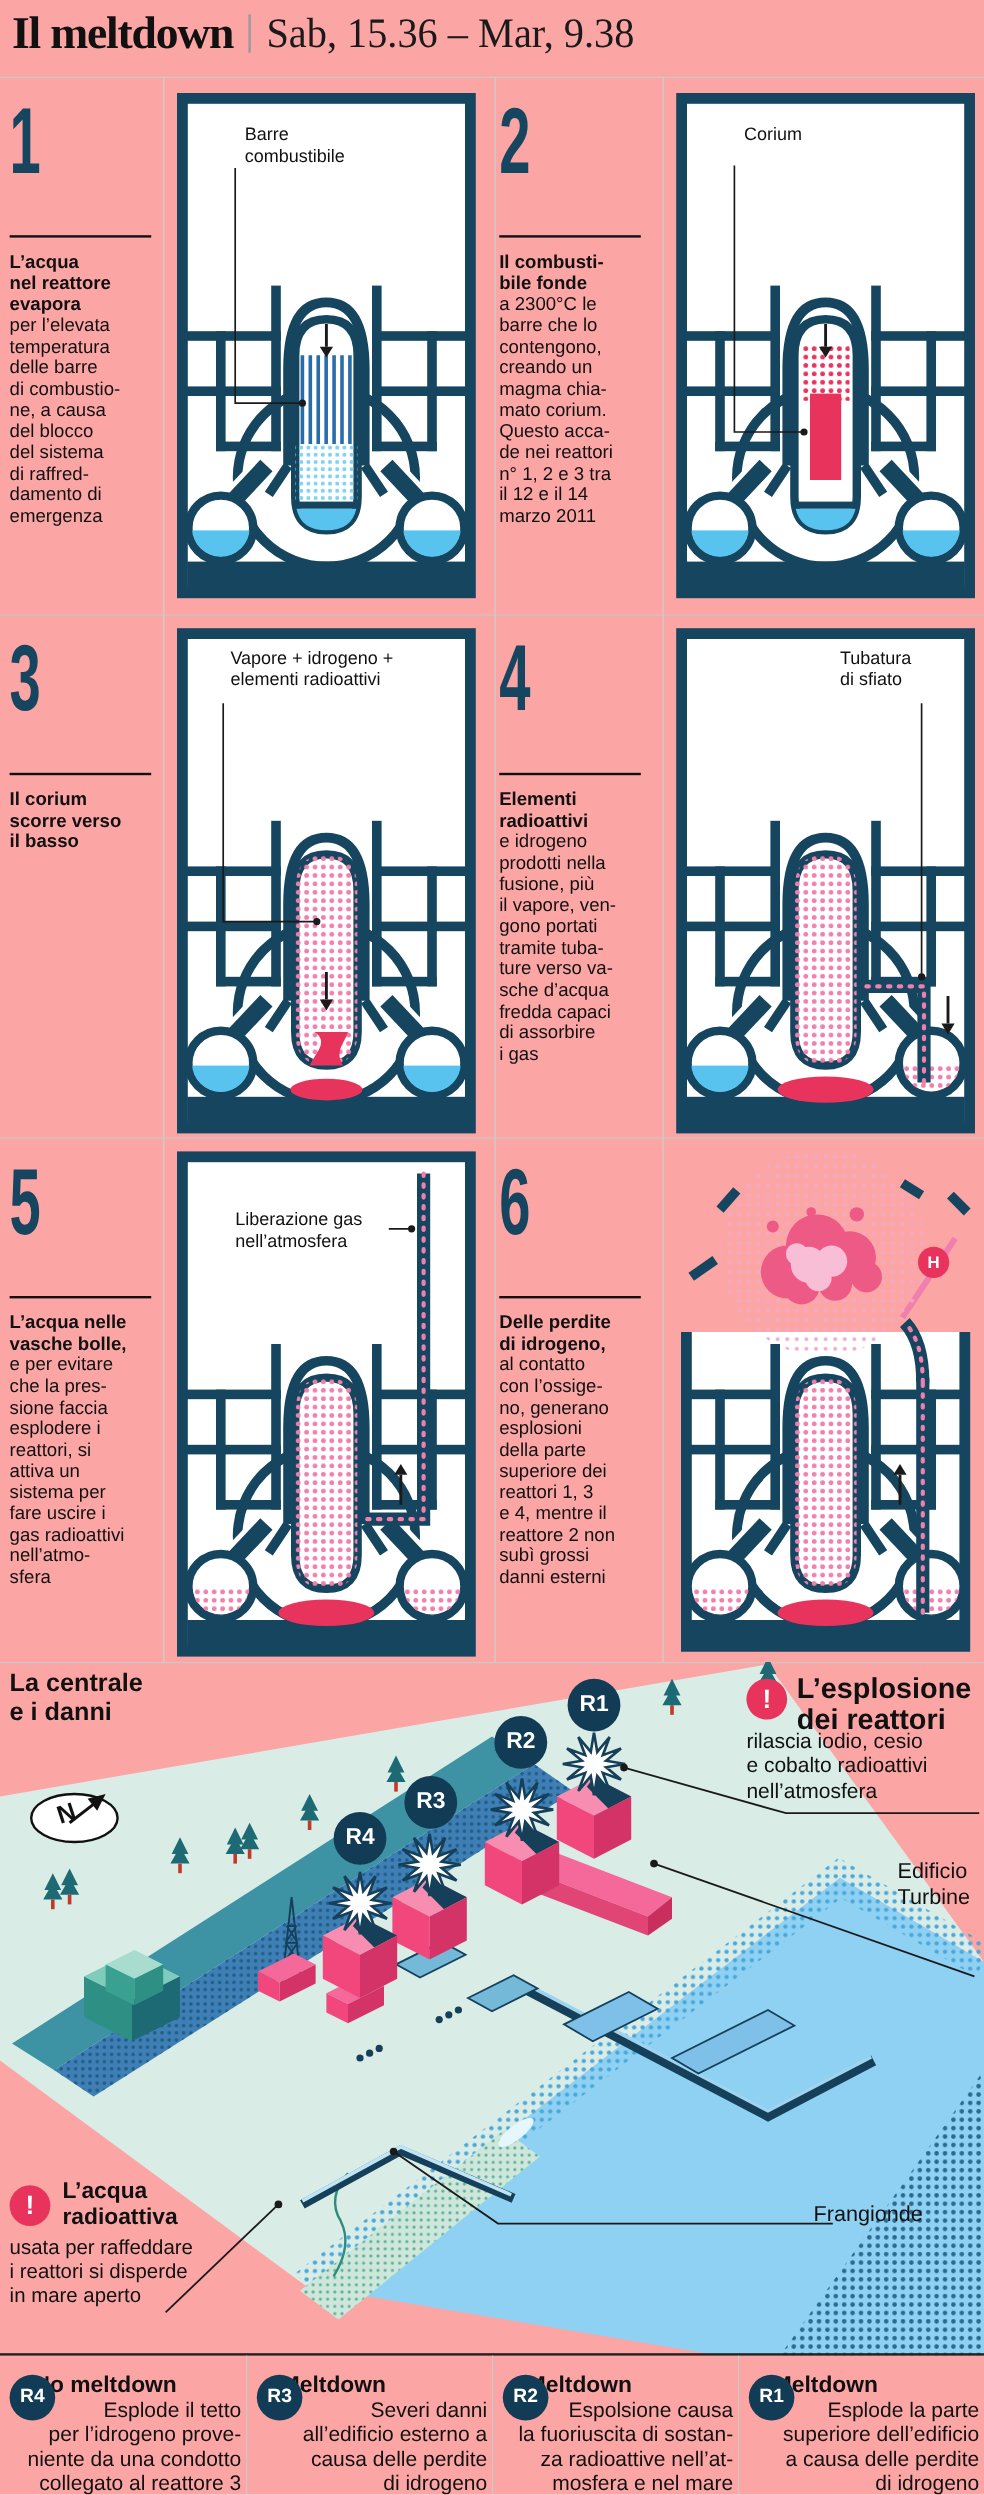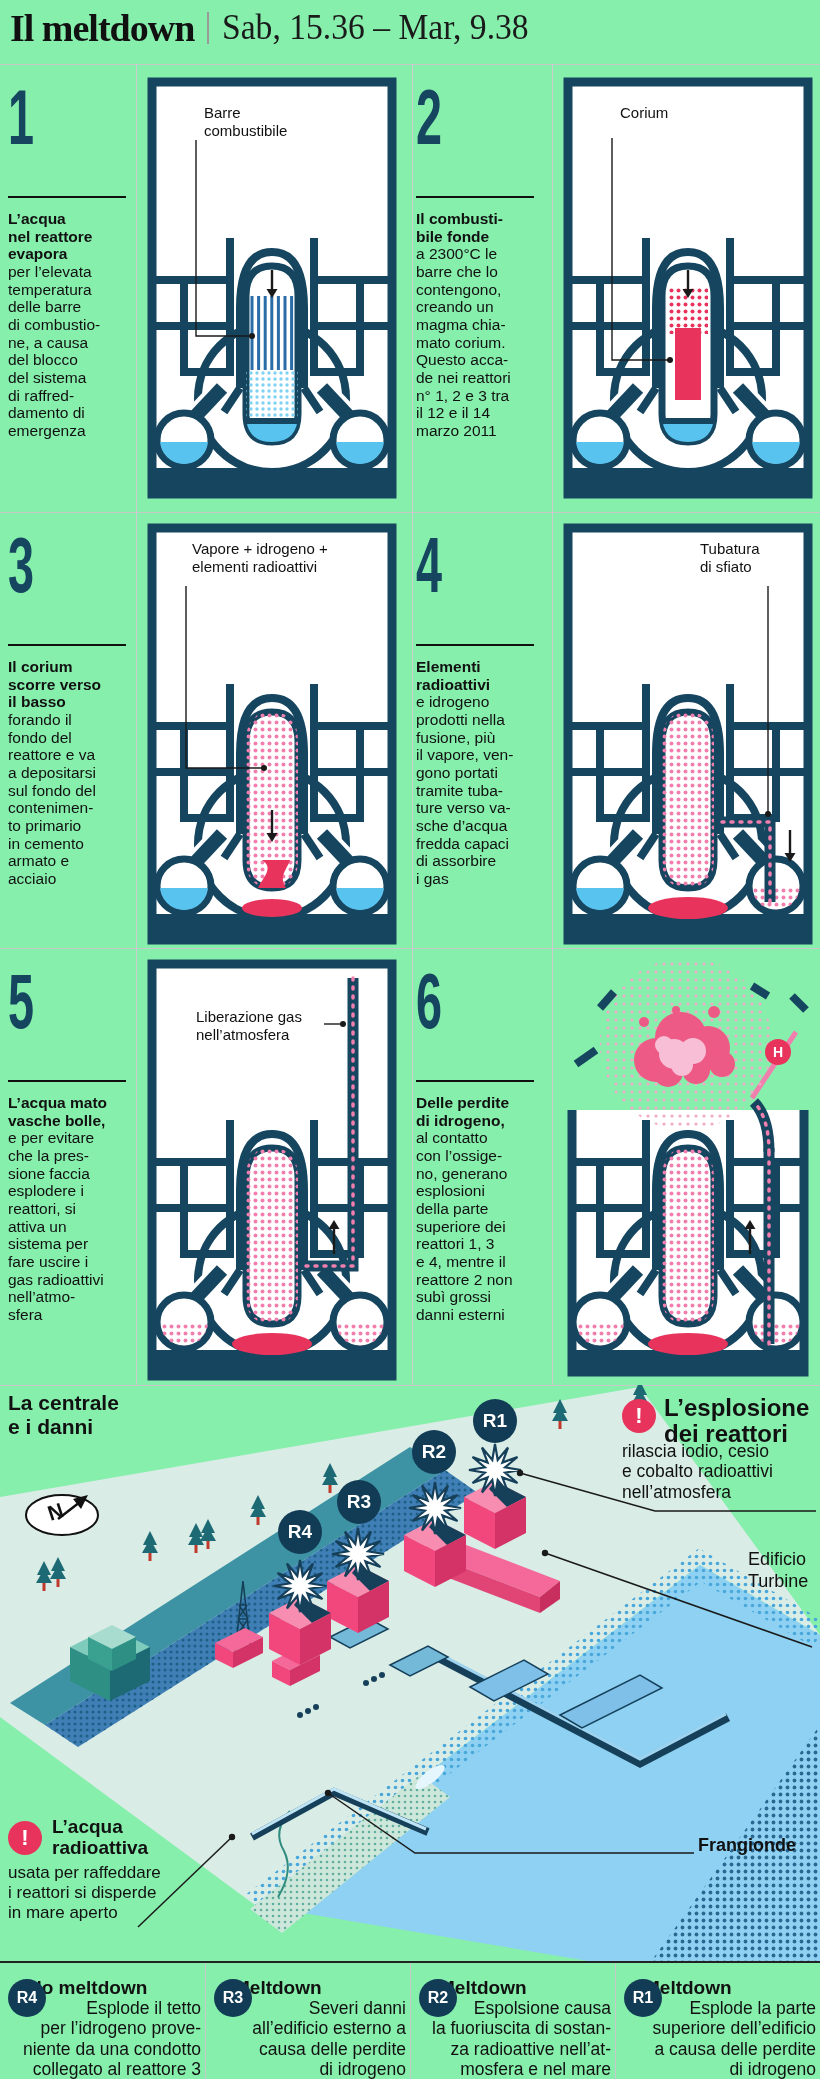--- a/index.html
+++ b/index.html
@@ -1,16 +1,16 @@
 <!DOCTYPE html>
 <html><head>
 <meta charset="utf-8">
 <style>
   html,body{margin:0;padding:0;background:#fff;}
-  #sheet{position:relative;width:820px;height:2079px;background:#86efac;overflow:hidden;
+  #sheet{position:relative;width:820px;height:2079px;background:#fca5a5;overflow:hidden;
          font-family:"Liberation Sans",sans-serif;color:#111;}
   
   .hdr{position:absolute;left:10px;top:6px;display:flex;align-items:center;
        font-family:"Liberation Serif",serif;}
   .hdr-title{font-size:38px;font-weight:700;letter-spacing:-1px;}
   .hdr-sep{width:2px;height:32px;background:#9a9a9a;margin:0 13px;}
   .hdr-sub{font-size:35px;font-weight:400;color:#1a1a1a;transform:scaleX(.96);transform-origin:left;}
   
   .hline{position:absolute;left:0;width:820px;height:1px;background:#c9c9c9;}
   .vseg{position:absolute;width:1px;background:#cfcfcf;}
@@ -34,21 +34,21 @@
           color:#fff;font-size:19px;font-weight:700;text-align:center;line-height:44px;}
   .xicon{position:absolute;width:34px;height:34px;border-radius:50%;background:#e8345c;
          color:#fff;font-size:22px;font-weight:700;text-align:center;line-height:33px;}
   .note-title{position:absolute;font-weight:700;white-space:pre-line;}
   .note-body{position:absolute;white-space:pre-line;}
   .exp-title{left:664px;top:10px;font-size:24px;line-height:1.1;}
   .exp-body{left:622px;top:56px;font-size:17.5px;line-height:1.17;width:198px;}
   .wat-title{left:52px;top:432px;font-size:19px;line-height:1.1;}
   .wat-body{left:8px;top:478px;font-size:17px;line-height:1.18;}
   .lbl-turbine{position:absolute;left:748px;top:164px;font-size:18px;line-height:1.2;white-space:pre-line;}
-  .lbl-frangionde{position:absolute;left:698px;top:450px;font-size:18px;font-weight:bold;}
+  .lbl-frangionde{position:absolute;left:678px;top:450px;font-size:18px;}
   .compass-n{position:absolute;left:48px;top:115px;font-size:21px;font-weight:700;
              transform:rotate(-18deg);}
   
   .legrule{position:absolute;left:0;top:1961px;width:820px;height:2px;background:#222;}
   .legend{position:absolute;left:0;top:1963px;width:820px;height:116px;display:grid;
           grid-template-columns:205px 205px 205px 205px;}
   .lcell{position:relative;padding:14px 4px 0 8px;}
   .lcell + .lcell{border-left:1px solid #c9c9c9;}
   .lbadge{position:absolute;left:8px;top:16px;width:38px;height:38px;border-radius:50%;
           background:#123c55;color:#fff;font-size:16px;font-weight:700;text-align:center;line-height:38px;}
@@ -114,30 +114,20 @@
 n° 1, 2 e 3 tra
 il 12 e il 14
 marzo 2011</div>
       </div>
       <div class="pnum" style="left:8px;top:532px">3</div>
       <div class="prule" style="left:8px;top:644px"></div>
       <div class="ptext" style="left:8px;top:658px">
         <div class="phead">Il corium
 scorre verso
 il basso</div>
-        <div class="pbody">forando il
-fondo del
-reattore e va
-a depositarsi
-sul fondo del
-contenimen-
-to primario
-in cemento
-armato e
-acciaio</div>
       </div>
       <div class="pnum" style="left:416px;top:532px">4</div>
       <div class="prule" style="left:416px;top:644px"></div>
       <div class="ptext" style="left:416px;top:658px">
         <div class="phead">Elementi
 radioattivi</div>
         <div class="pbody">e idrogeno
 prodotti nella
 fusione, più
 il vapore, ven-
@@ -145,21 +135,21 @@
 tramite tuba-
 ture verso va-
 sche d’acqua
 fredda capaci
 di assorbire
 i gas</div>
       </div>
       <div class="pnum" style="left:8px;top:968px">5</div>
       <div class="prule" style="left:8px;top:1080px"></div>
       <div class="ptext" style="left:8px;top:1094px">
-        <div class="phead">L’acqua mato
+        <div class="phead">L’acqua nelle
 vasche bolle,</div>
         <div class="pbody">e per evitare
 che la pres-
 sione faccia
 esplodere i
 reattori, si
 attiva un
 sistema per
 fare uscire i
 gas radioattivi

